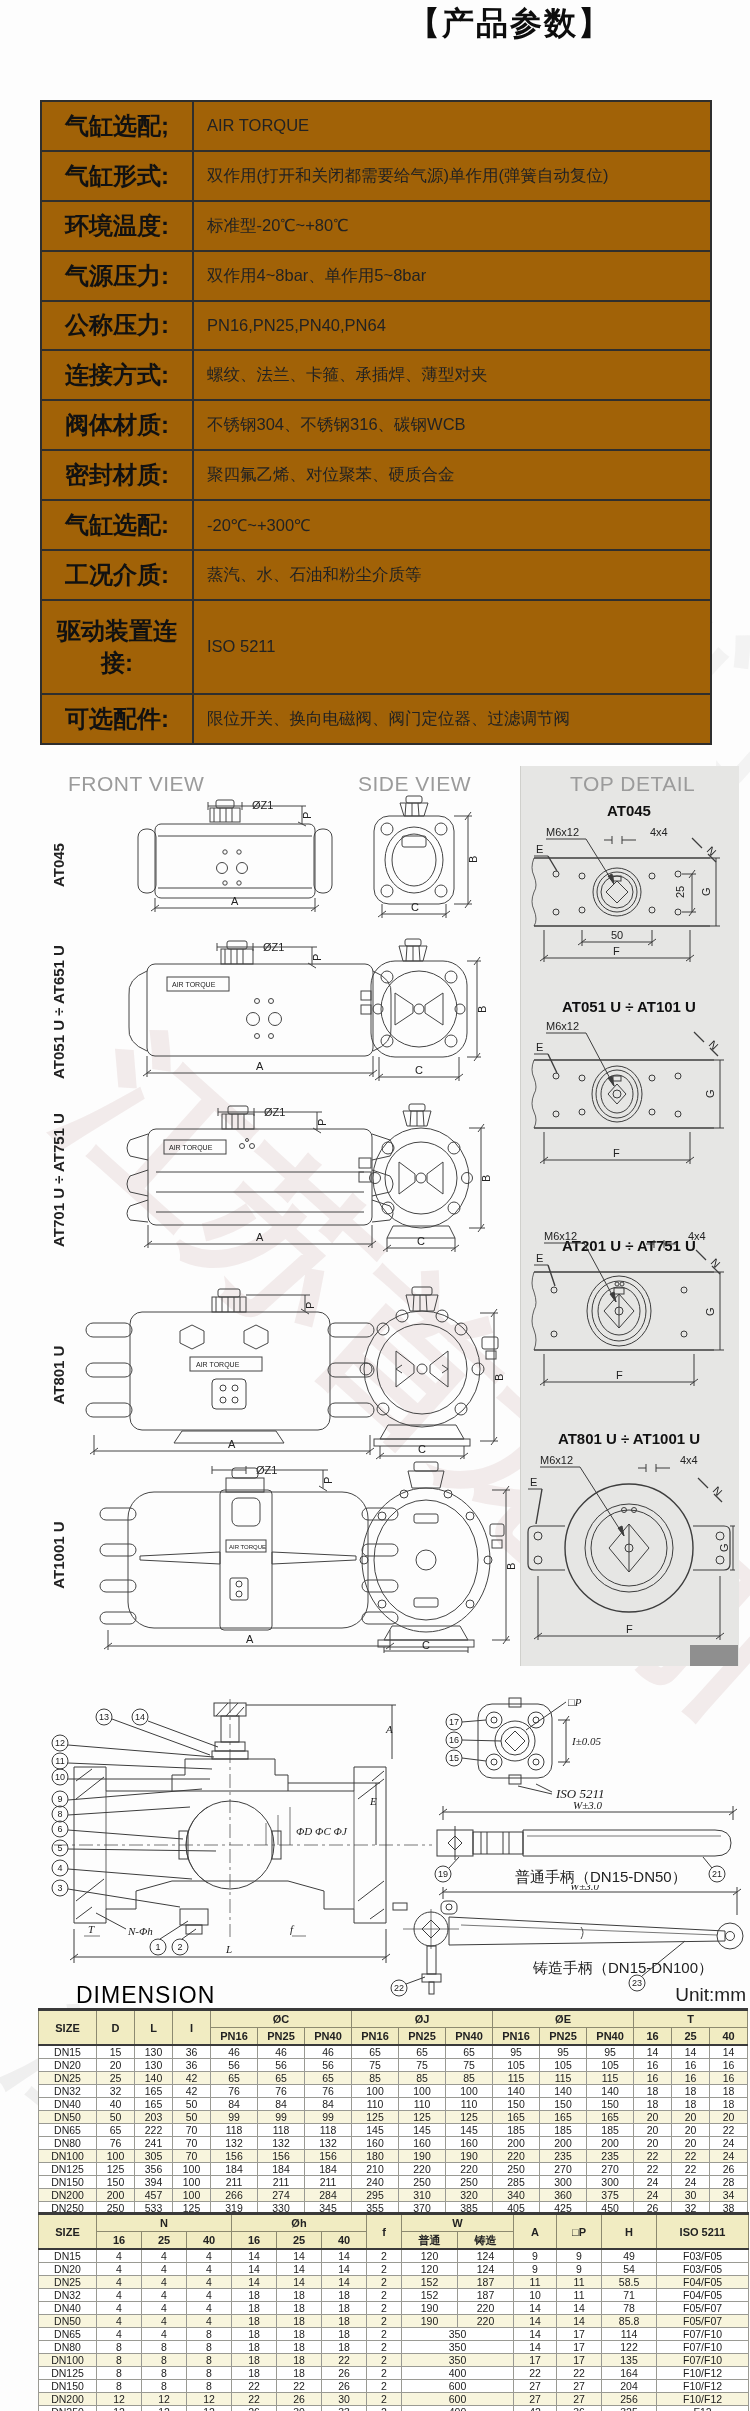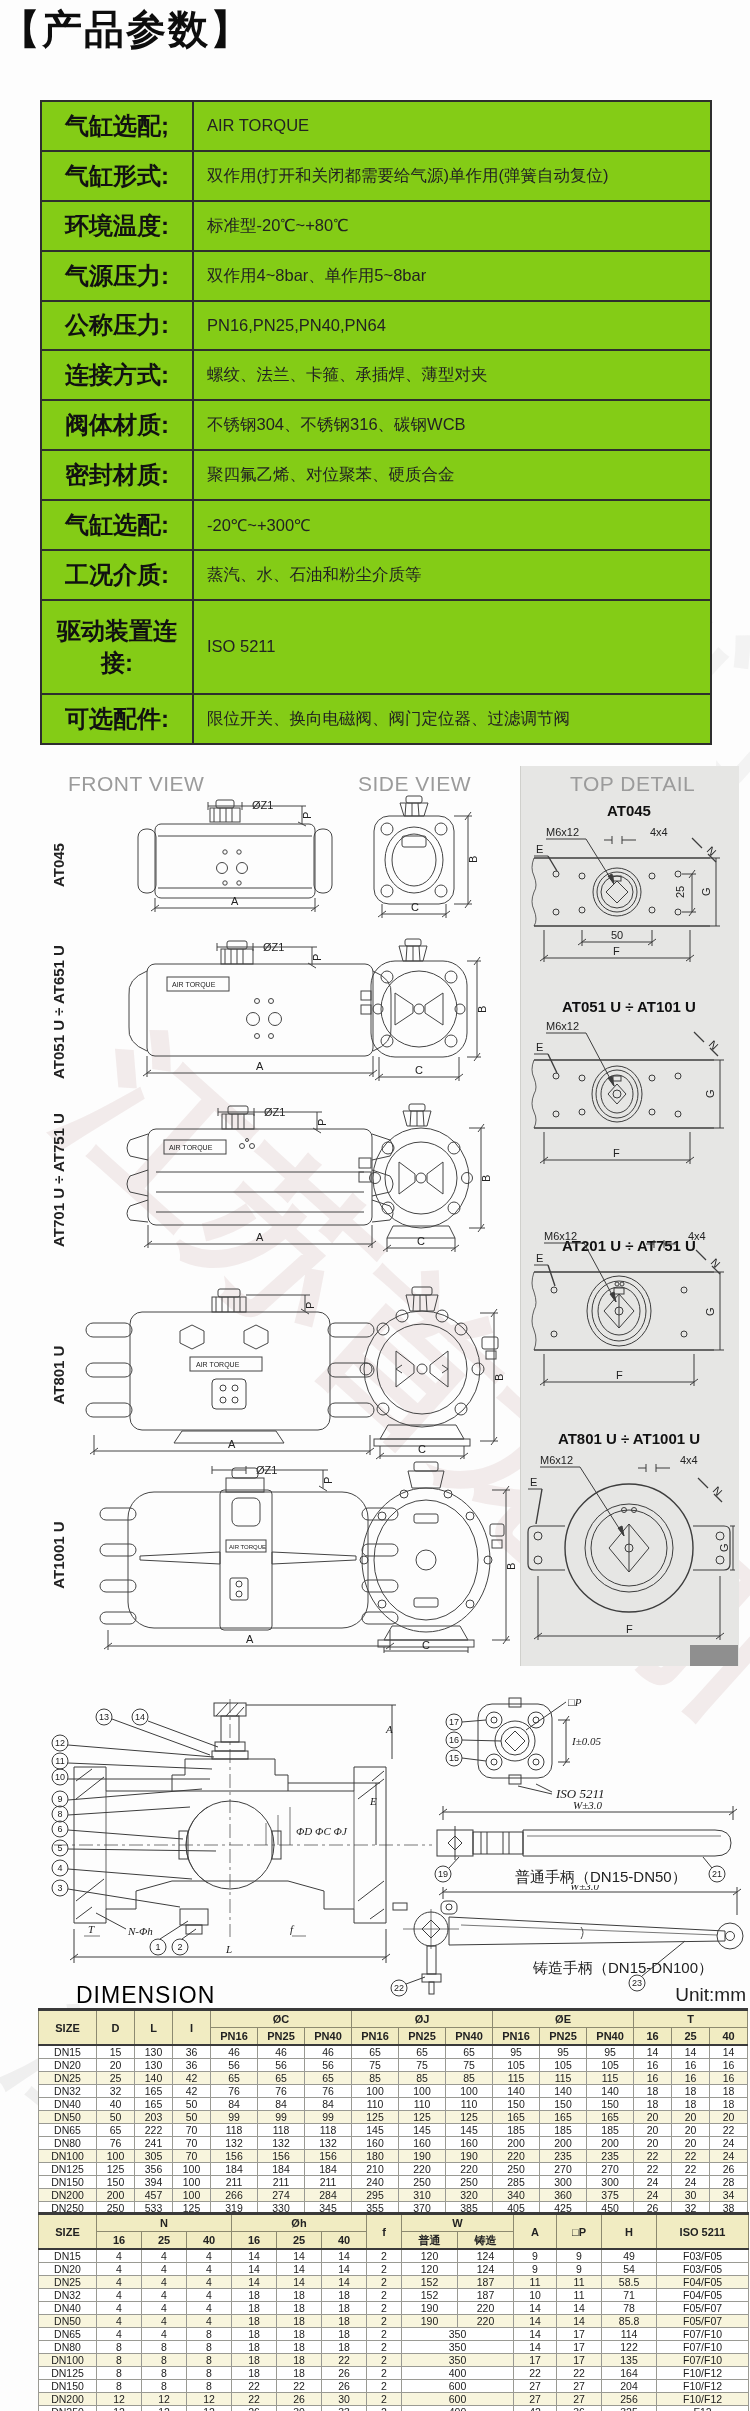--- a/index.html
+++ b/index.html
@@ -1,22 +1,22 @@
 <!DOCTYPE html>
 <html><head>
 <meta charset="utf-8">
 <style>
   html,body{margin:0;padding:0;background:#fff;}
   .page{position:relative;width:750px;height:2411px;background:#fdfdfd;overflow:hidden;
         font-family:"Liberation Sans",sans-serif;color:#1a1a1a;}
   .abs{position:absolute;}
   
-  .page-title{left:0;top:2px;width:612px;text-align:left;font-size:40px;font-weight:bold;color:#0d0d0d;letter-spacing:2px;}
+  .page-title{left:0;top:2px;width:612px;text-align:right;font-size:32px;font-weight:bold;color:#0d0d0d;letter-spacing:2px;}
   
-  table.spec{left:40px;top:100px;width:670px;height:645px;border-collapse:collapse;table-layout:fixed;background:#84cc16;}
+  table.spec{left:40px;top:100px;width:670px;height:645px;border-collapse:collapse;table-layout:fixed;background:#a16207;}
   table.spec td{border:2px solid #2e2e2e;vertical-align:middle;}
   table.spec td:first-child{font-size:24px;font-weight:bold;text-align:center;color:#111;}
   table.spec td:last-child{font-size:16.5px;padding-left:13px;color:#222;border-left:2px solid #6f6f6f;}
   
   .view-header{font-size:21px;font-weight:400;color:#9b9b9b;letter-spacing:.5px;white-space:nowrap;}
   .panel{left:520px;top:766px;width:218px;height:900px;background:#e6e6e4;border-left:1px solid #d0d0cc;}
   .panel-darksq{left:690px;top:1645px;width:48px;height:21px;background:#8f8f8f;}
   .model-label{transform:translate(-50%,-50%) rotate(-90deg);transform-origin:center;font-size:15px;font-weight:bold;color:#222;white-space:nowrap;}
   .detail-title{width:218px;text-align:center;font-size:15px;font-weight:bold;color:#111;}
   svg{display:block;}

